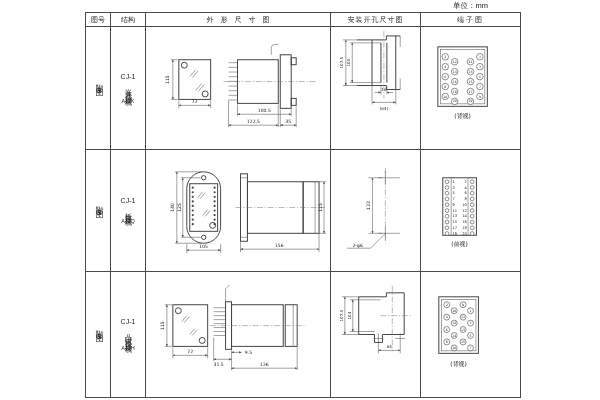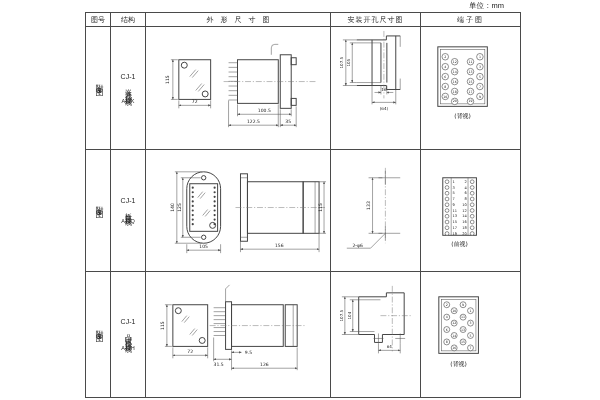--- a/index.html
+++ b/index.html
@@ -1,18 +1,18 @@
 <!DOCTYPE html>
 <html><head>
 <meta charset="utf-8">
 <style>
   html,body{margin:0;padding:0;background:#fff;}
   .canvas{position:relative;width:600px;height:400px;background:#fff;overflow:hidden;
           font-family:"Liberation Sans","DejaVu Sans",sans-serif;color:#222;}
-  .unit-note{position:absolute;top:1px;right:96px;font-size:7.5px;color:#222;}
+  .unit-note{position:absolute;top:1px;right:112px;font-size:7.5px;color:#222;}
   .tbl{position:absolute;left:85px;top:12px;display:grid;
        grid-template-columns:25px 35px 185px 90px 100px;
        grid-template-rows:14px 123px 122px 126px;
        border-top:1px solid #4a4a4a;border-left:1px solid #4a4a4a;}
   .cell{border-right:1px solid #4a4a4a;border-bottom:1px solid #4a4a4a;
         display:flex;align-items:center;justify-content:center;overflow:hidden;background:#fff;}
   .th{font-size:7px;color:#222;}
   .th-outline{letter-spacing:7px;text-indent:7px;}
   .th-install{letter-spacing:1px;}
   .th-term{letter-spacing:2px;}

